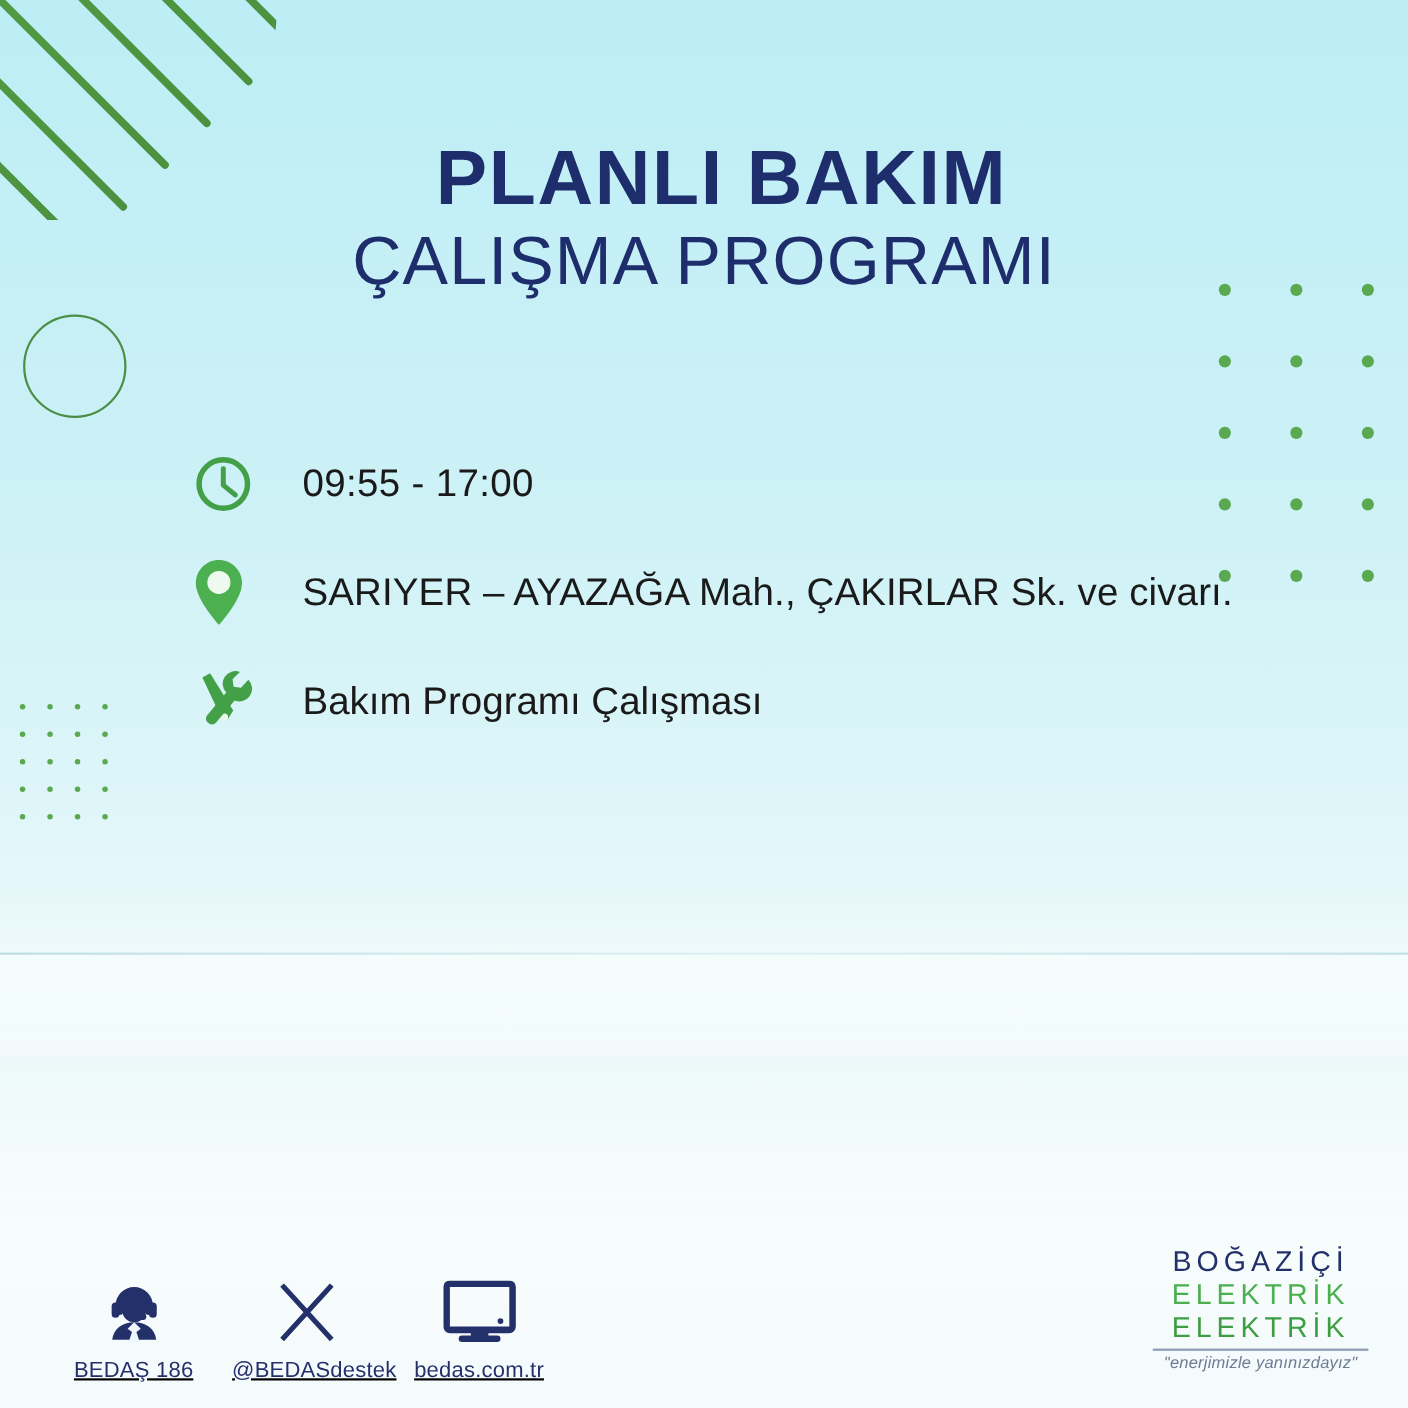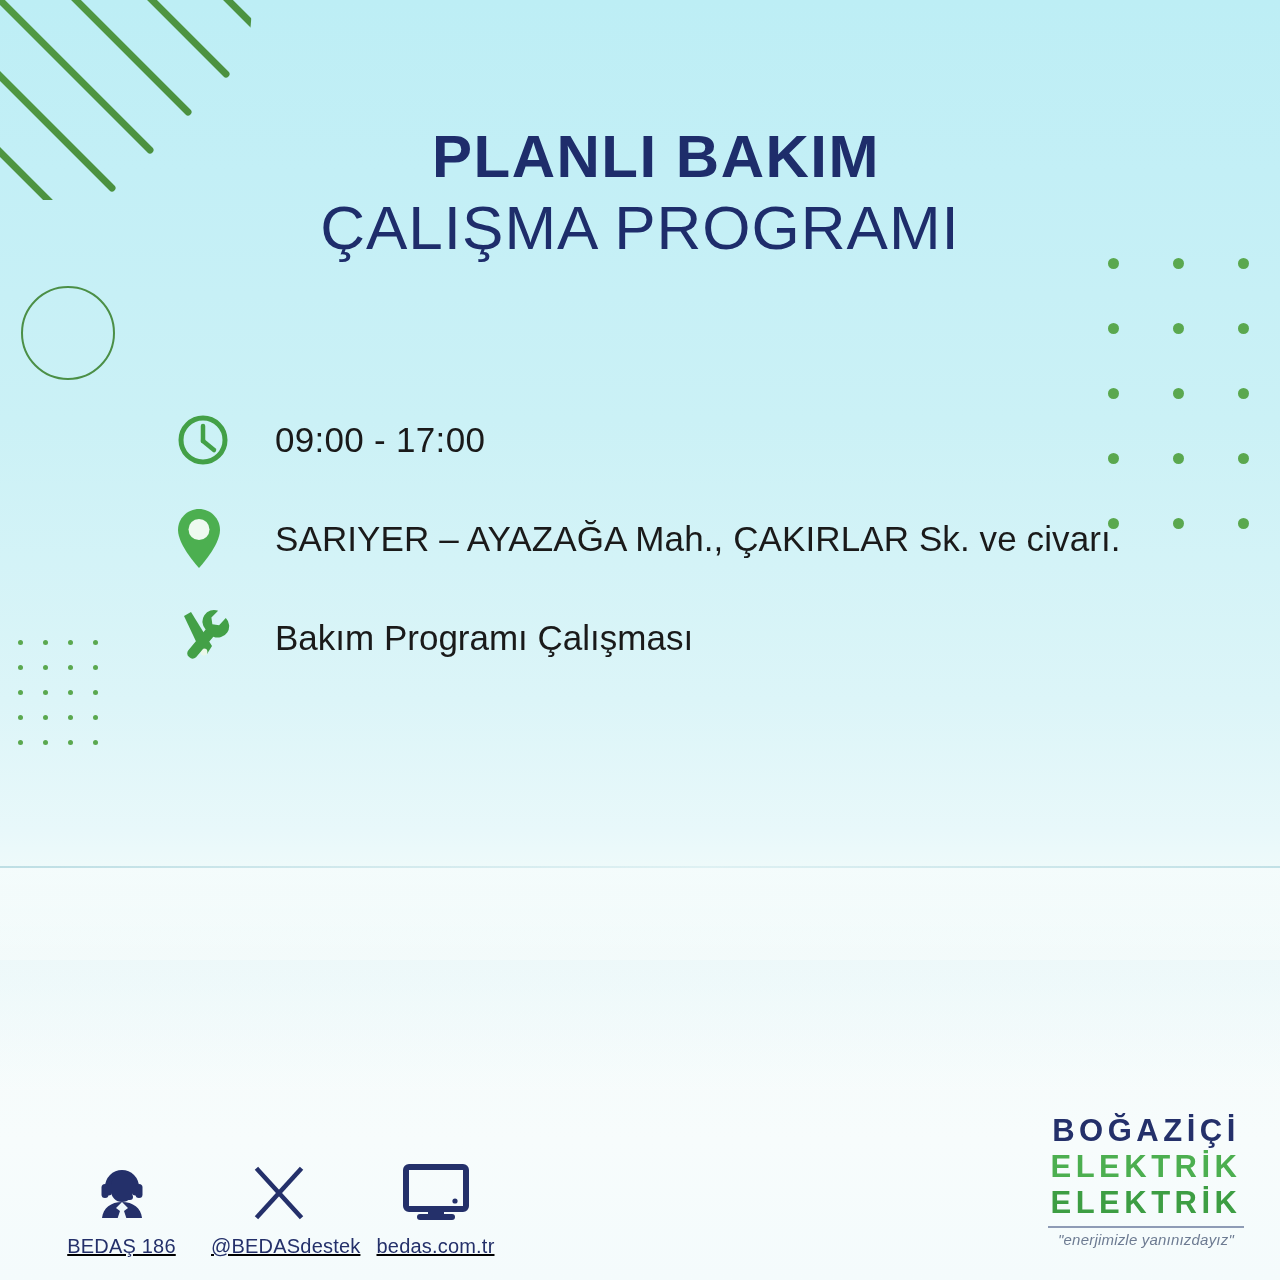--- a/index.html
+++ b/index.html
@@ -90,21 +90,21 @@
 
   
   .title-wrap {
     position: absolute;
     left: 0;
     top: 126px;
     width: 1280px;
     text-align: center;
   }
   .title-main {
-    font-size: 60px;
+    font-size: 70px;
     font-weight: 700;
     letter-spacing: 1.5px;
     color: #1e2d6b;
     line-height: 1.02;
     white-space: nowrap;
     padding-left: 32px;
   }
   .title-sub {
     margin-top: 8px;
     font-size: 62px;
@@ -178,22 +178,22 @@
 
   
   .brand {
     position: absolute;
     right: 24px;
     bottom: 32px;
     width: 220px;
     text-align: center;
   }
   .brand-line {
-    font-size: 31px;
-    font-weight: 700;
+    font-size: 26px;
+    font-weight: 400;
     letter-spacing: 4.5px;
     line-height: 1.16;
     white-space: nowrap;
   }
   .brand-1 { color: #24306a; }
   .brand-2 { color: #4caf50; }
   .brand-3 { color: #3d9e43; }
   .brand-rule {
     margin: 5px auto 3px;
     width: 196px;
@@ -293,21 +293,21 @@
 
 
     <div class="info-row row-time">
       <div class="info-icon">
         <svg width="54" height="54" viewBox="0 0 54 54" aria-hidden="true">
           <circle cx="27" cy="27" r="22" fill="none" stroke="#43a047" stroke-width="5"></circle>
           <path d="M27,13 V28" stroke="#43a047" stroke-width="4.5" stroke-linecap="round" fill="none"></path>
           <path d="M27,28 L38,37" stroke="#43a047" stroke-width="4.5" stroke-linecap="round" fill="none"></path>
         </svg>
       </div>
-      <div class="info-text">09:00 - 17:00</div>
+      <div class="info-text">09:55 - 17:00</div>
     </div>
 
     <div class="info-row row-loc">
       <div class="info-icon">
         <svg width="46" height="62" viewBox="0 0 46 62" aria-hidden="true">
           <path d="M23,1 C11.4,1 2,10.4 2,22 C2,37.5 23,60 23,60 C23,60 44,37.5 44,22 C44,10.4 34.6,1 23,1 Z" fill="#4caf50"></path>
           <circle cx="23" cy="21.5" r="10.5" fill="#eefaf0"></circle>
         </svg>
       </div>
       <div class="info-text">SARIYER – AYAZAĞA Mah., ÇAKIRLAR Sk. ve civarı.</div>

